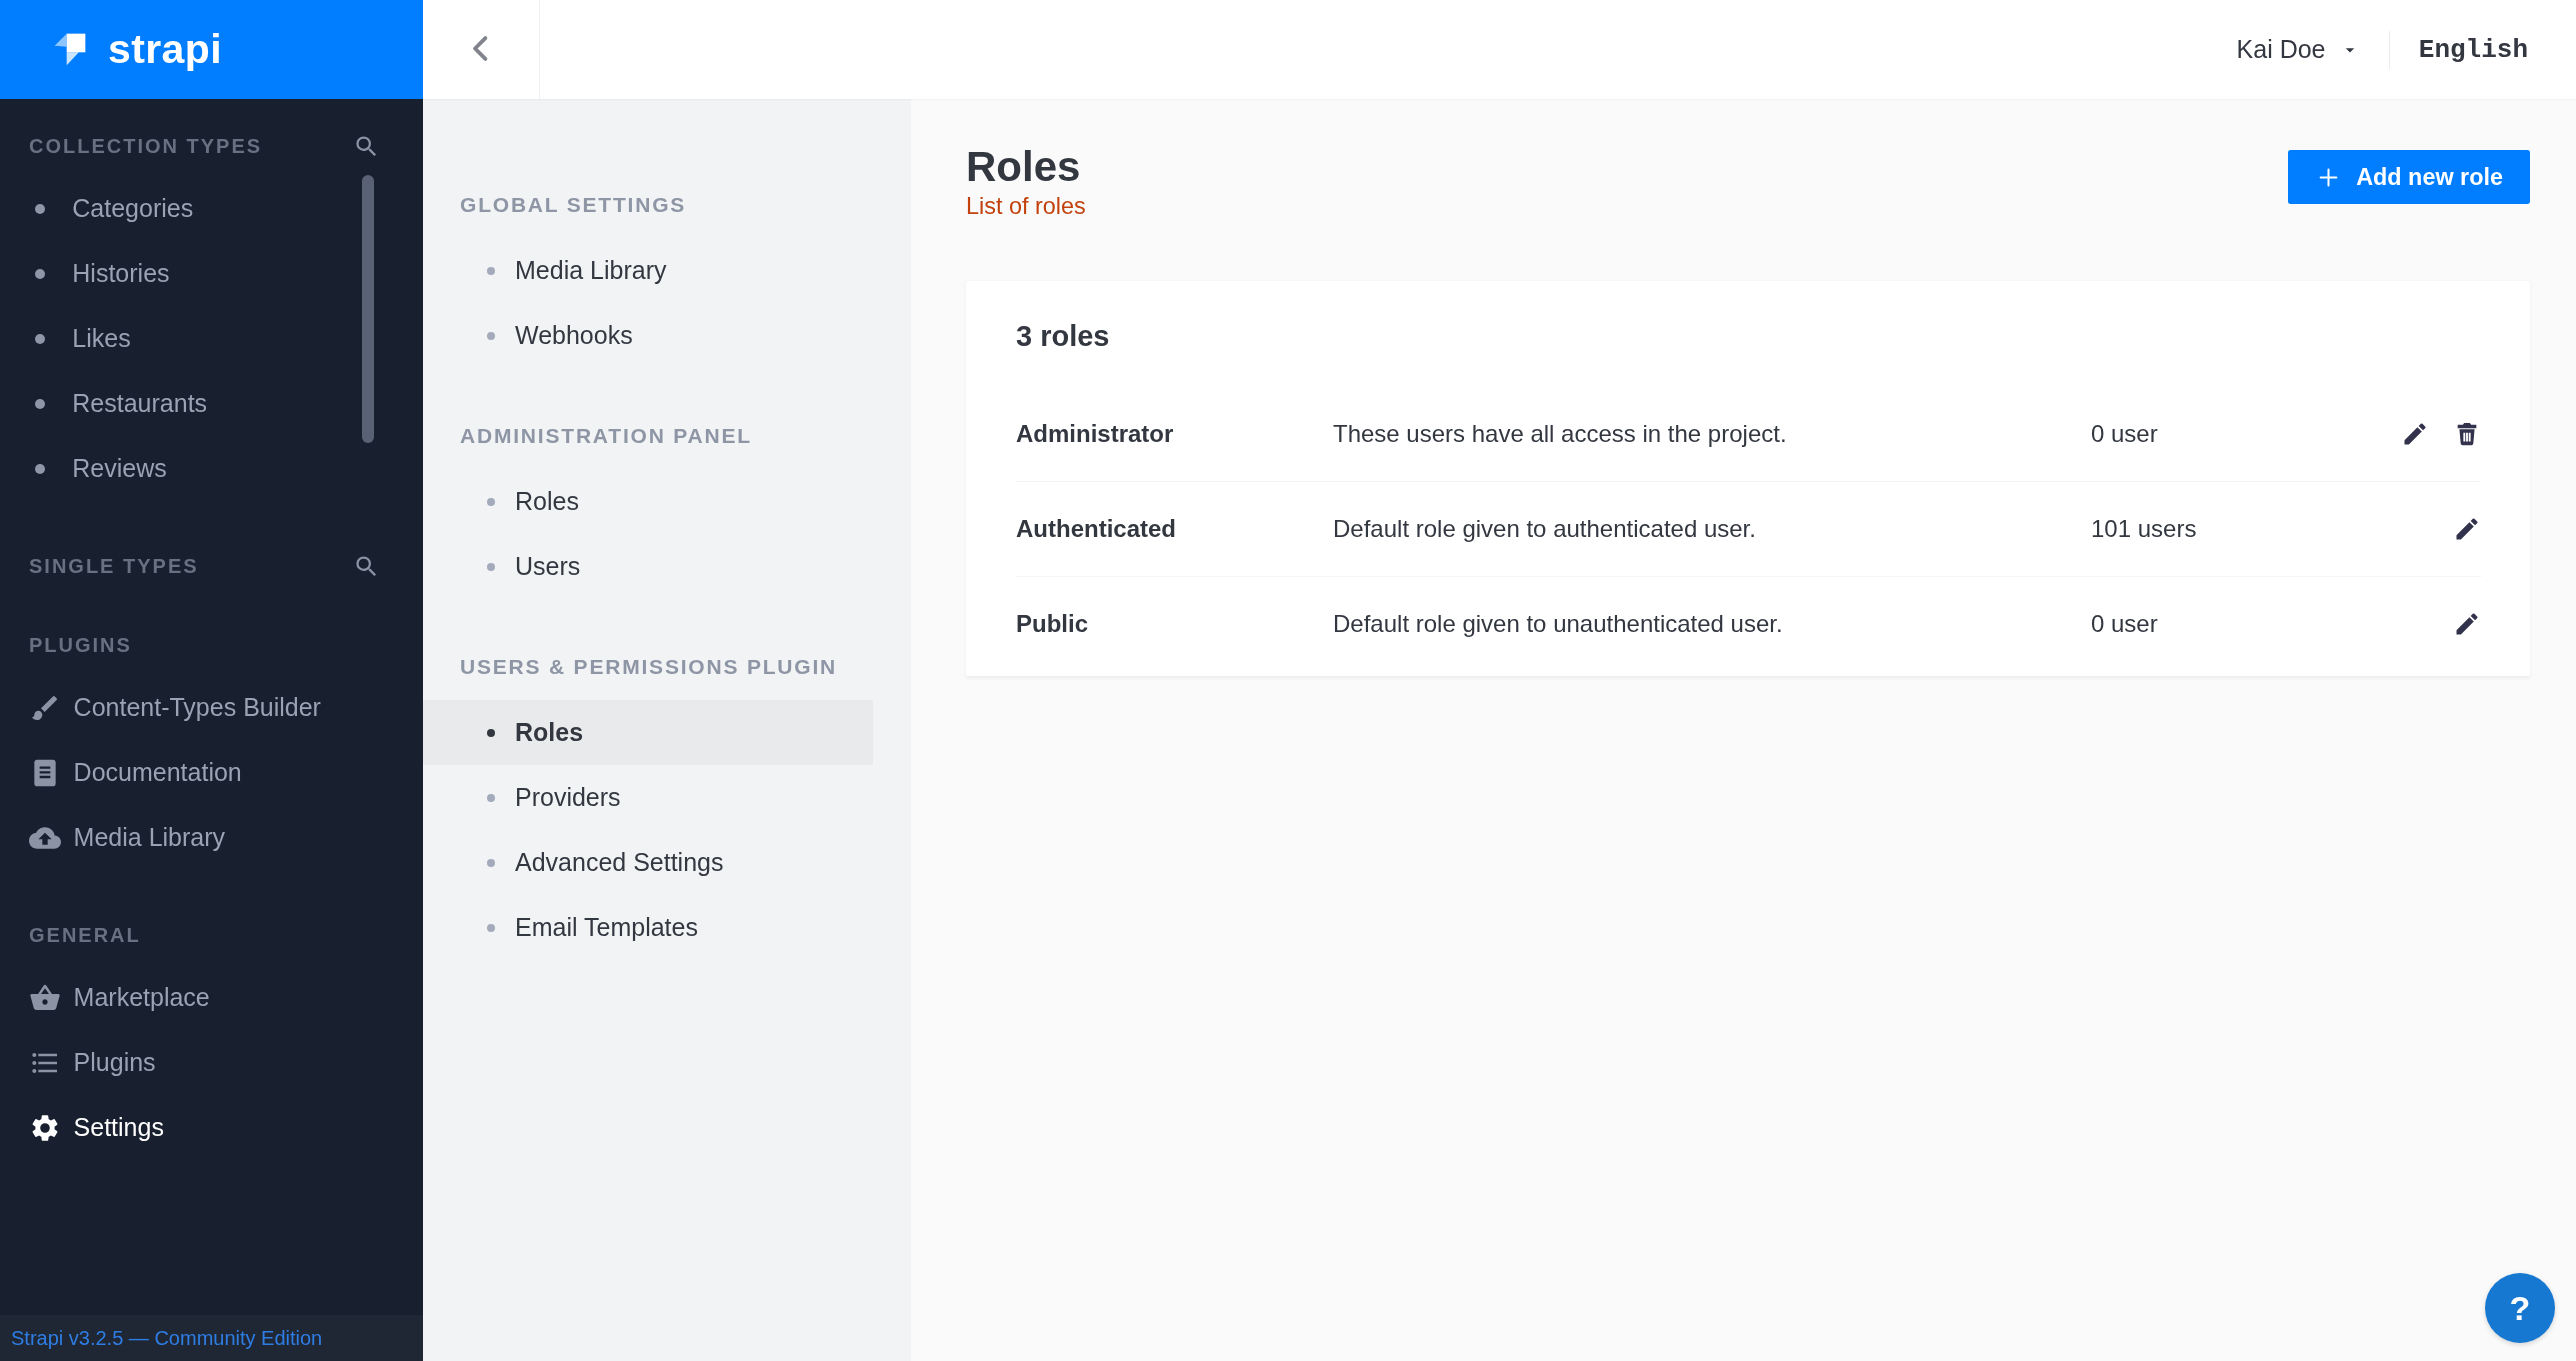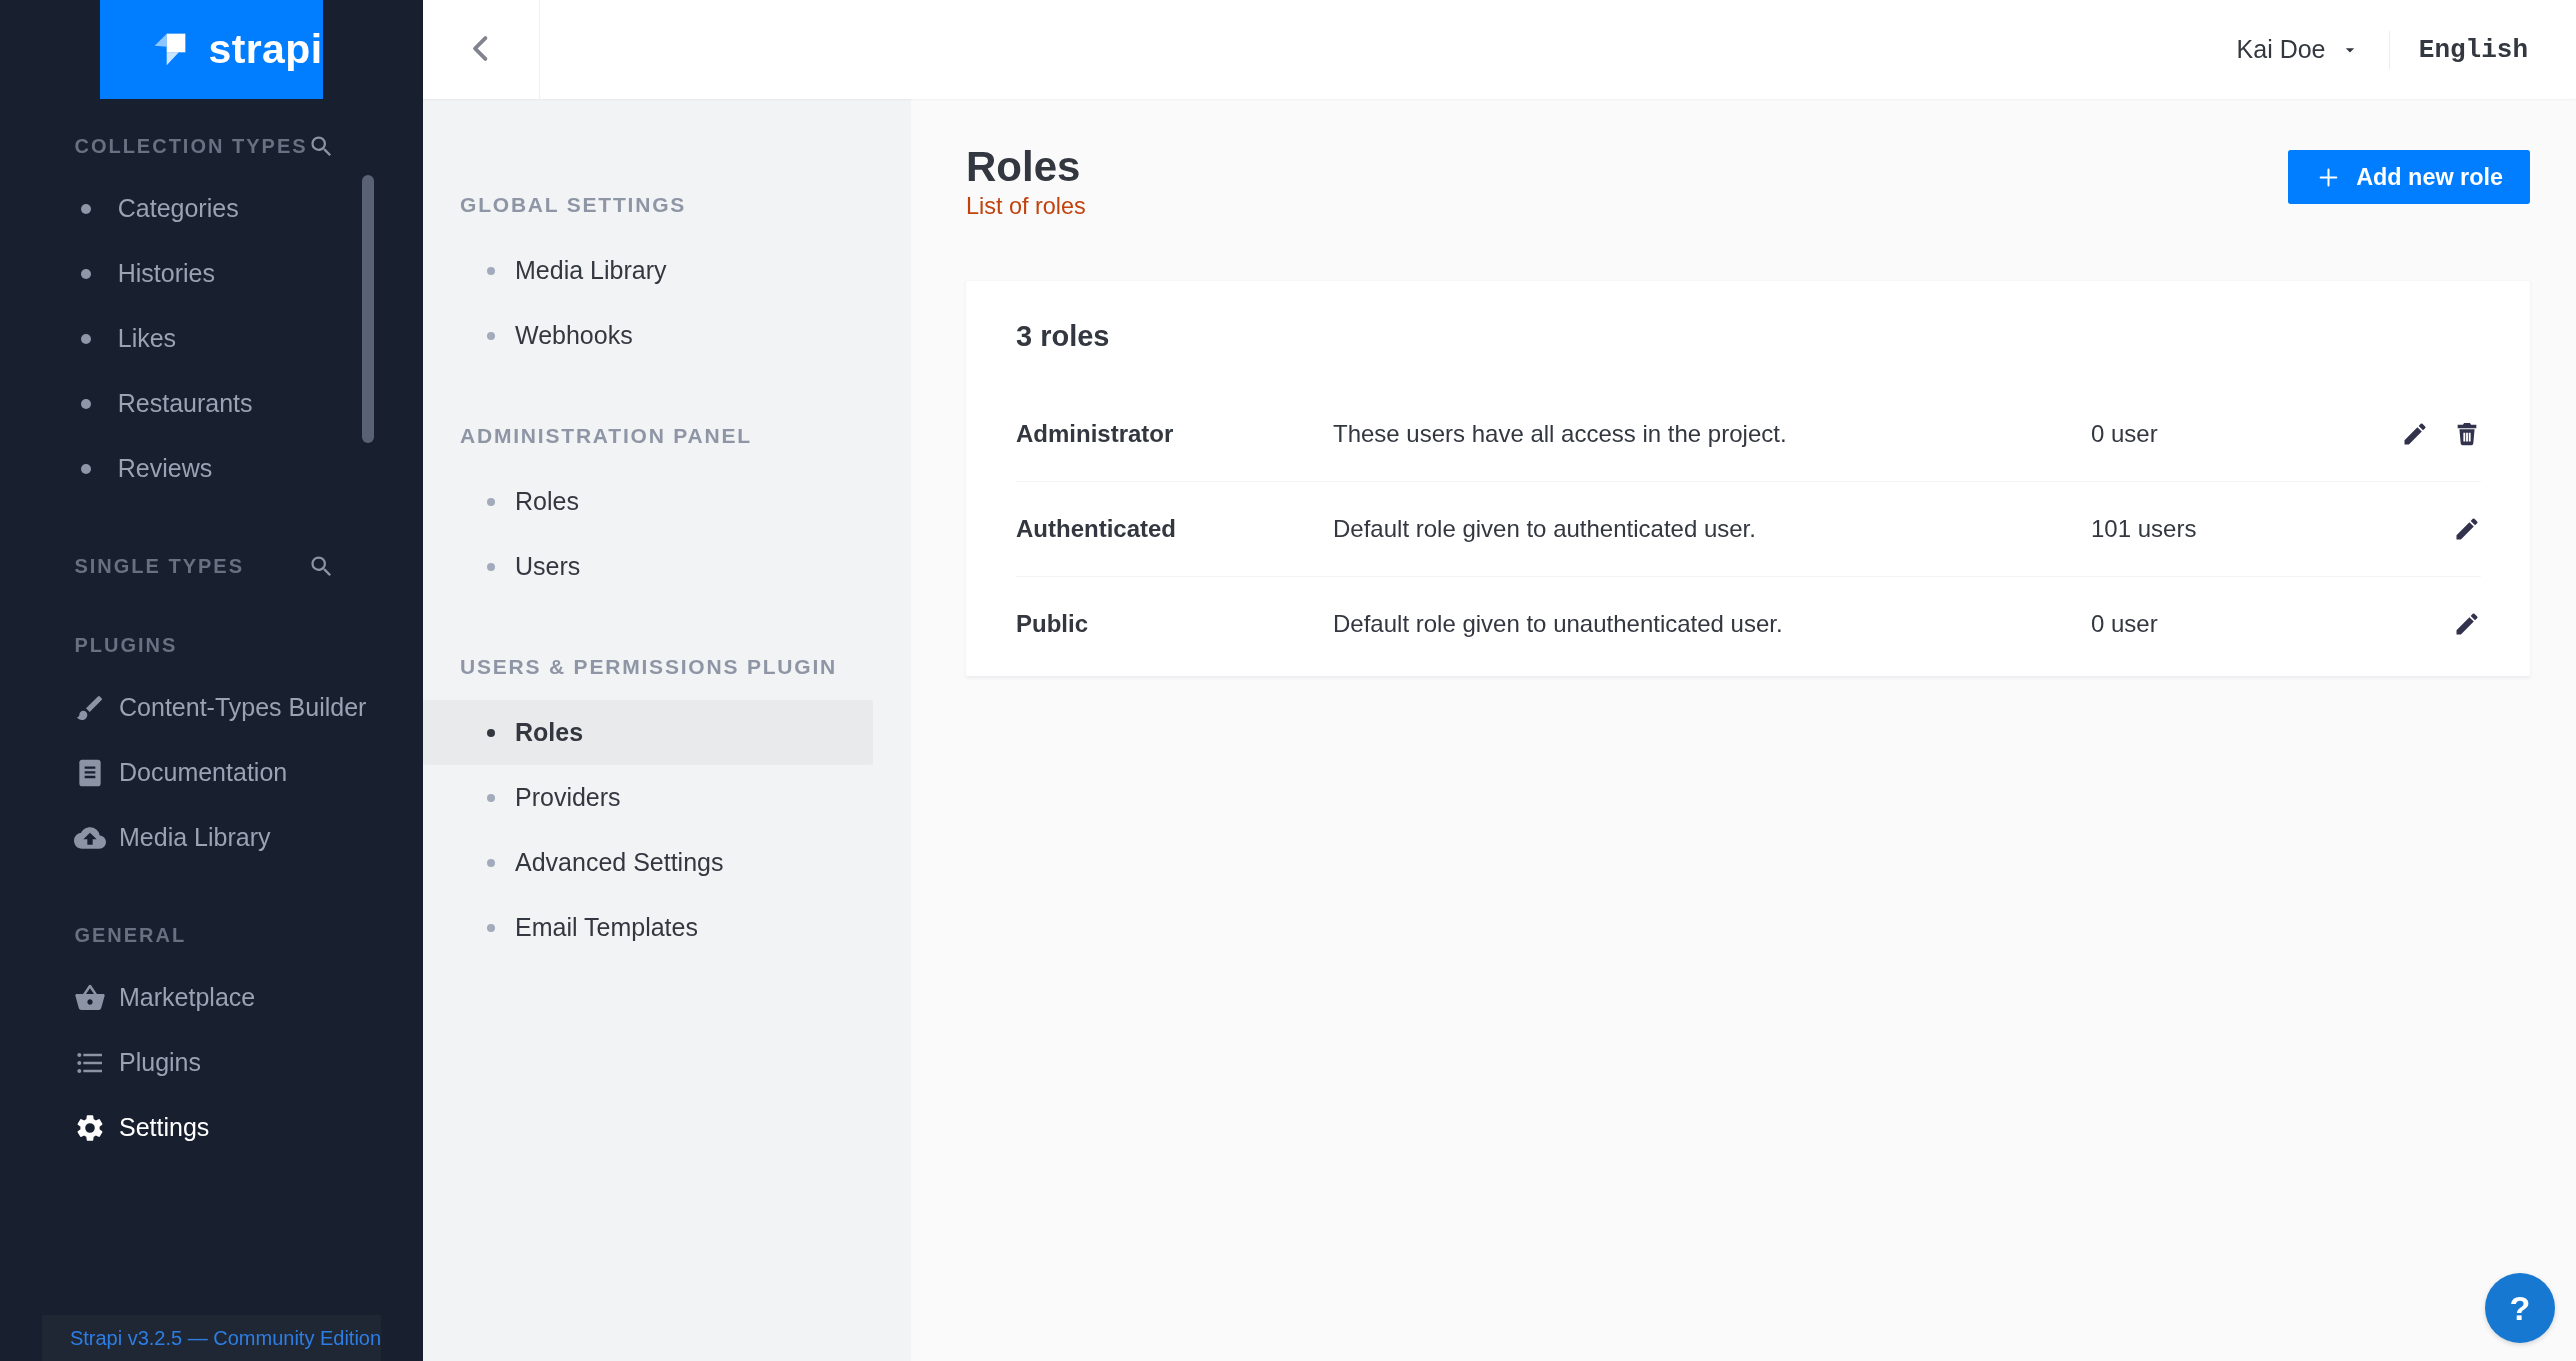--- a/index.html
+++ b/index.html
@@ -7,21 +7,21 @@
   body {
     font-family:"Liberation Sans", sans-serif;
     background:#fafafb;
     color:#333740;
   }
   .app { display:flex; width:2576px; height:1361px; }
 
   
   .sidebar {
     width:423px; flex:0 0 423px; background:#181f2e;
-    display:flex; flex-direction:column; position:relative;align-items:center;
+    display:flex; flex-direction:column; position:relative;
   }
   .logo {
     height:99px; background:#007eff; display:flex; align-items:center;
     padding-left:49px; gap:18px; flex:0 0 99px;
   }
   .logo-mark svg { display:block; }
   .logo-text { color:#fff; font-size:41px; font-weight:700; letter-spacing:0.4px; }
 
   .sidebar-nav { flex:1 1 auto; overflow:hidden; position:relative; }
   .nav-section { margin-top:52px; }
@@ -45,21 +45,21 @@
   .nav-item .nav-icon svg { width:32px; height:32px; display:block; }
   .nav-item.active { color:#ffffff; }
   .nav-item.active .nav-icon { color:#ffffff; }
 
   .sidebar-scrollbar {
     position:absolute; left:362px; top:175px; width:11.7px; height:268px;
     border-radius:6.3px; background:#596274;
   }
   .sidebar-footer {
     height:46px; flex:0 0 46px; background:#1f2734;
-    display:flex; align-items:center; padding-left:28px;
+    display:flex; align-items:center; padding-left:11px;
   }
   .sidebar-footer a { color:#2e7de4; font-size:20px; text-decoration:none; }
 
   
   .right-region { flex:1; display:flex; flex-direction:column; min-width:0; }
   .topbar {
     height:99px; flex:0 0 99px; background:#ffffff; display:flex; align-items:center;
     box-shadow:0 0.9px 1.8px rgba(0,0,0,0.04); position:relative; z-index:2;
   }
   .back-btn {

